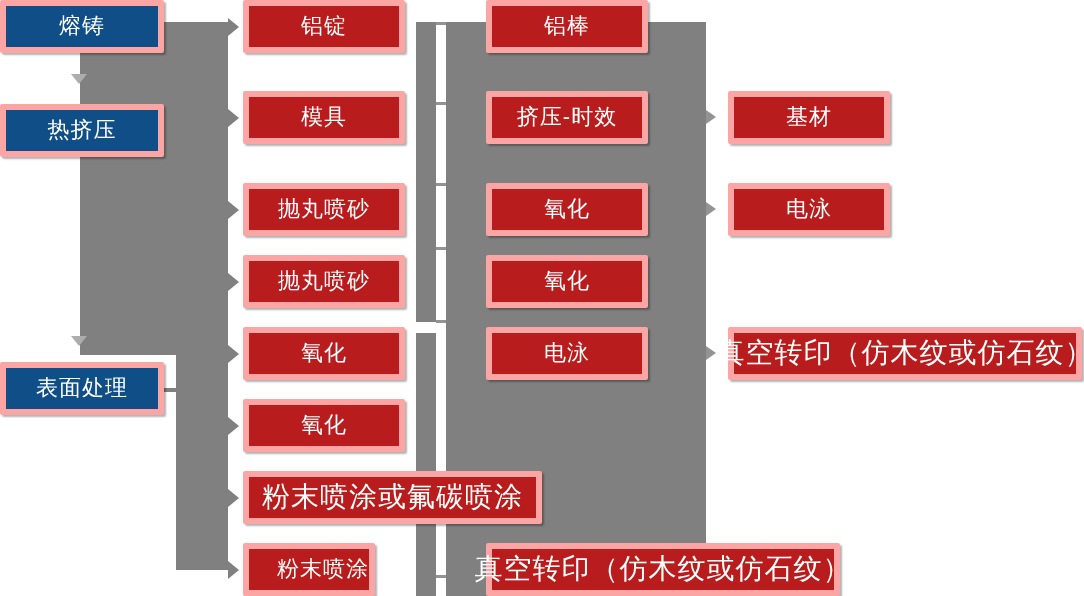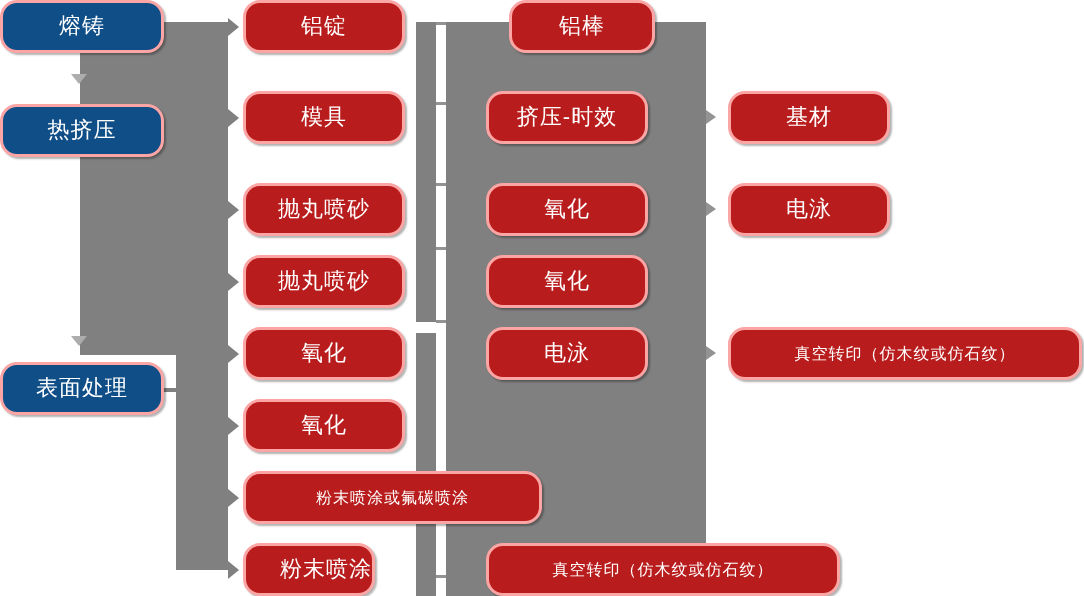--- a/index.html
+++ b/index.html
@@ -55,36 +55,36 @@
   .gray-stem {
     position: absolute;
     background: #808080;
     height: 4px;
   }
 
   
   .box {
     position: absolute;
     box-sizing: border-box;
-    border: 3px solid #fca5a5;
-    border-radius: 17px;
+    border: 6px solid #fca5a5;
+    border-radius: 2px;
     display: flex;
     align-items: center;
     justify-content: center;
     color: #ffffff;
     font-size: 22px;
     line-height: 1.1;
     letter-spacing: 1px;
     white-space: nowrap;
     box-shadow: 2px 2px 2px rgba(0,0,0,0.30);
     user-select: none;
   }
   .box.dark  { background: #0f4e87; }
   .box.light { background: #b91c1c; }
-  .box.wide  { font-size: 16px; }
+  .box.wide  { font-size: 28px; }
 </style>
 </head>
 <body>
 
 <div id="canvas">
 
   <div class="gray" style="left:80px; top:22px; width:148px; height:333px;"></div>
   <div class="gray" style="left:176px; top:355px; width:52px; height:215px;"></div>
 
   <div class="gray-arrow-down" style="left:71px; top:74px;"></div>
@@ -146,21 +146,21 @@
   <div class="box light" style="left:243px; top:399px; width:162px; height:53px;">
     <span>氧化</span>
   </div>
   <div class="box light wide" style="left:243px; top:471px; width:299px; height:53px;text-align:right;">
     <span>粉末喷涂或氟碳喷涂</span>
   </div>
   <div class="box light" style="left:243px; top:543px; width:132px; height:53px;justify-content:flex-end;">
     <span>粉末喷涂</span>
   </div>
 
-  <div class="box light" style="left:509px; top:0px; width:146px; height:53px;text-align:right;">
+  <div class="box light" style="left:486px; top:0px; width:162px; height:53px;text-align:right;">
     <span>铝棒</span>
   </div>
   <div class="box light" style="left:486px; top:91px; width:162px; height:53px;">
     <span>挤压-时效</span>
   </div>
   <div class="box light" style="left:486px; top:183px; width:162px; height:53px;">
     <span>氧化</span>
   </div>
   <div class="box light" style="left:486px; top:255px; width:162px; height:53px;">
     <span>氧化</span>

